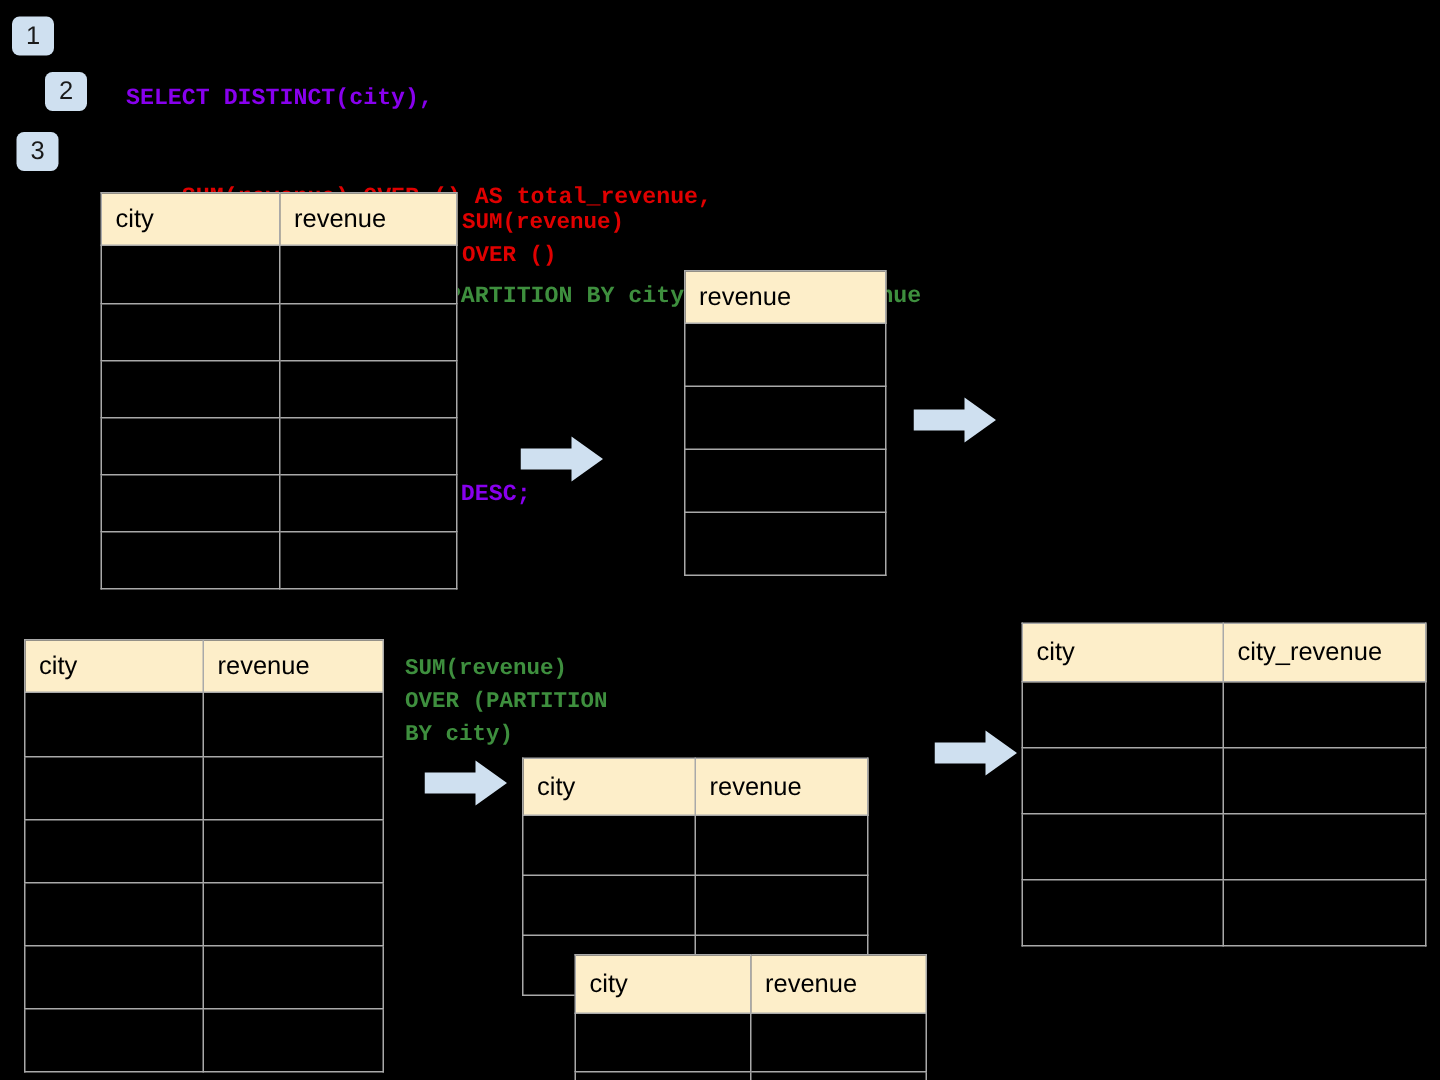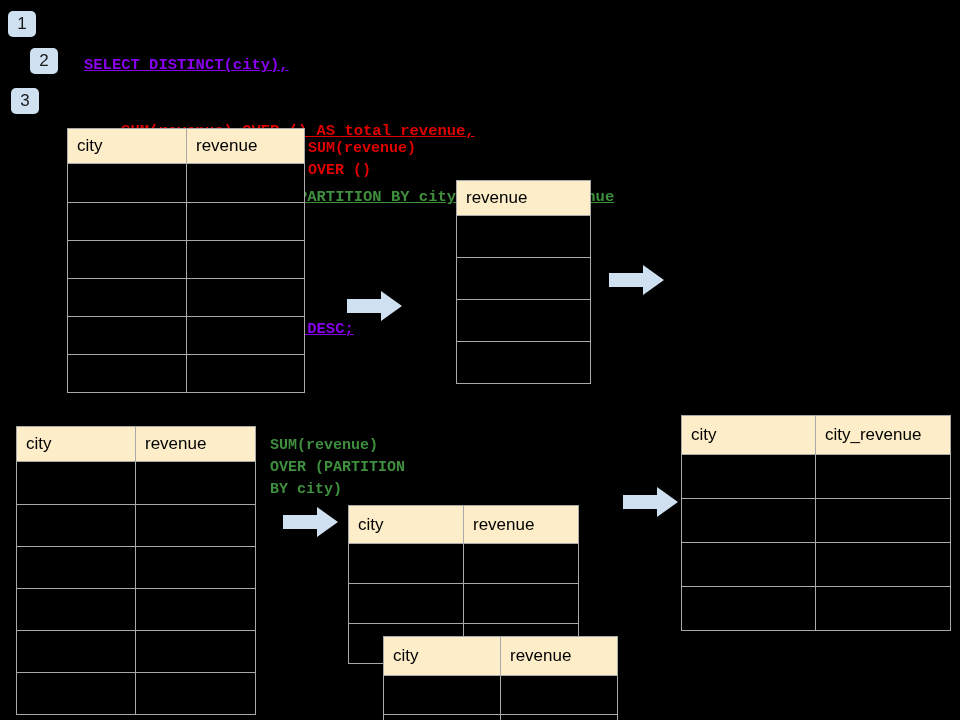--- a/index.html
+++ b/index.html
@@ -34,21 +34,21 @@
   
   .sql-block {
     position: absolute;
     font-family: "Liberation Mono", "DejaVu Sans Mono", monospace;
     font-size: 15.5px;
     line-height: 22px;
     white-space: pre;
     font-weight: 700;
     letter-spacing: 0px;
   }
-  .sql-line { white-space: pre; text-decoration: underline; }
+  .sql-line { white-space: pre; }
   .c-purple { color: #8800EE; }
   .c-red    { color: #E00000; }
   .c-green  { color: #3E8F3E; }
 
   
   .annot {
     position: absolute;
     font-family: "Liberation Mono", "DejaVu Sans Mono", monospace;
     font-size: 15px;
     line-height: 22px;

